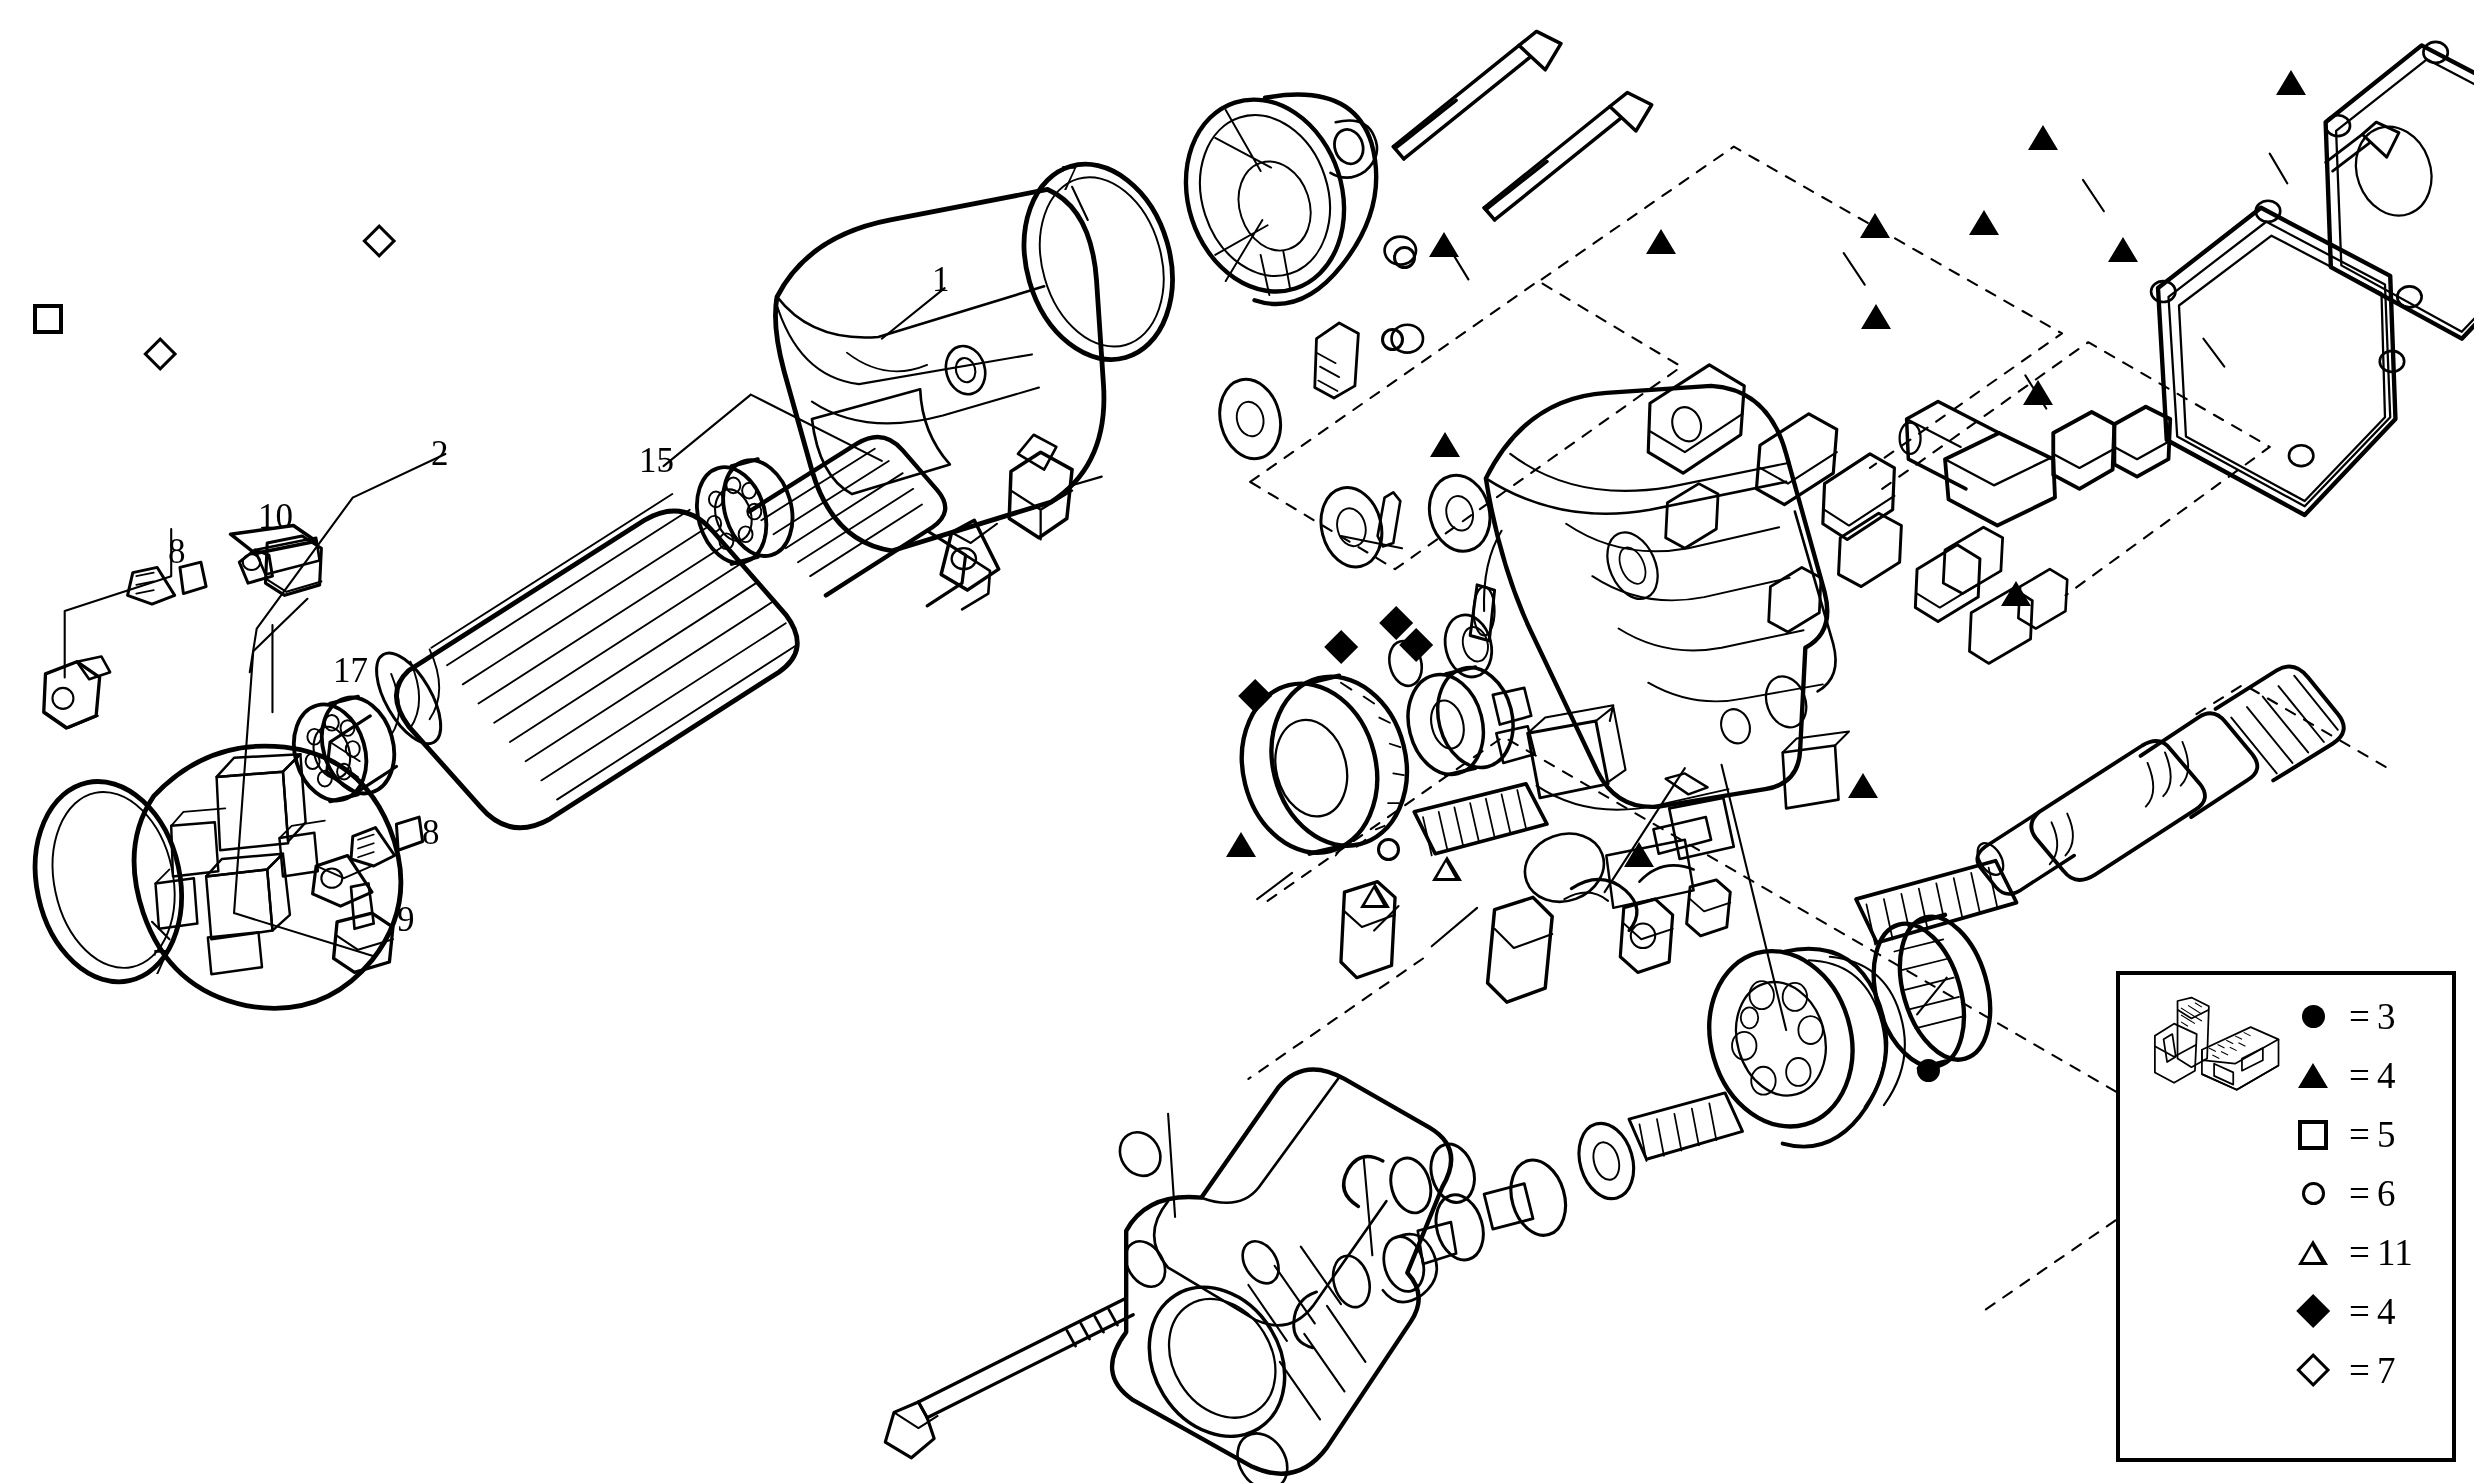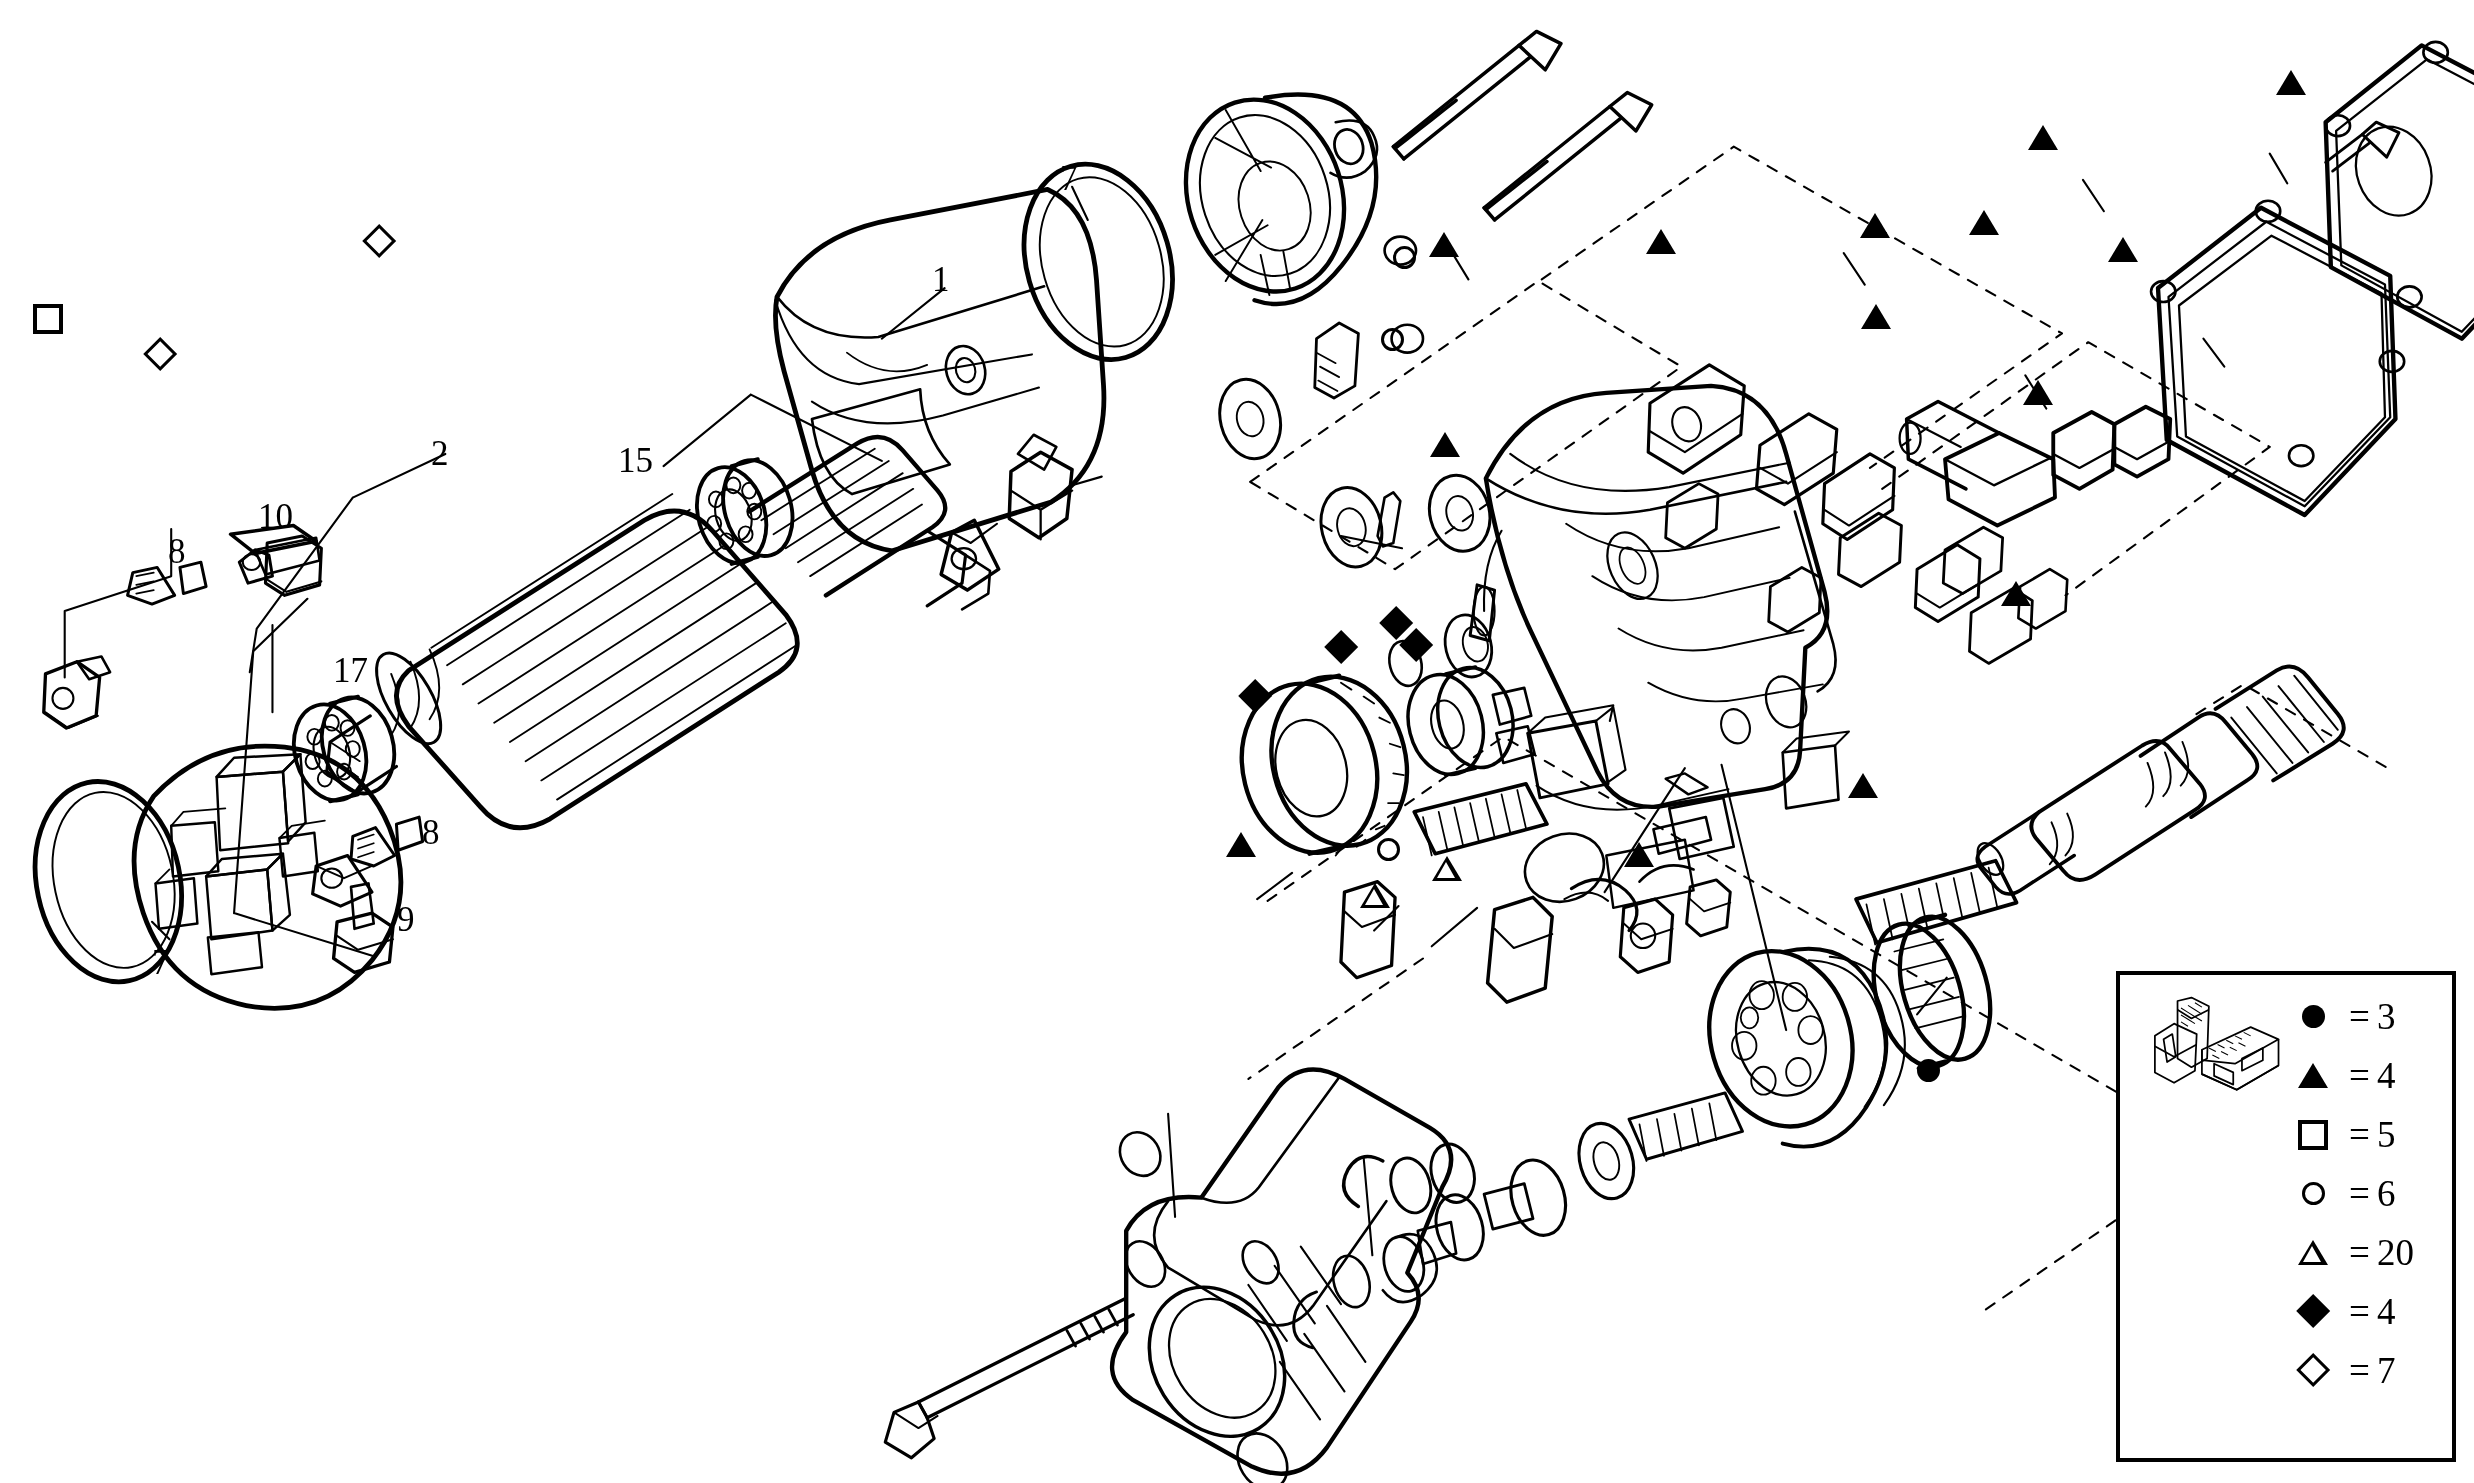--- a/index.html
+++ b/index.html
@@ -490,21 +490,21 @@
         <path d="M2524 388 L2548 420"></path>
         <path d="M1660 284 L1682 320"></path>
         <path d="M2112 290 L2136 326"></path>
       </g>
     </g>
   </svg>
 
   <div class="lbl" style="left:932px;top:262px;">1</div>
   <div class="lbl" style="left:431px;top:436px;">2</div>
   <div class="lbl" style="left:1060px;top:161px;">7</div>
-  <div class="lbl" style="left:618px;top:443px;">15</div>
+  <div class="lbl" style="left:639px;top:443px;">15</div>
   <div class="lbl" style="left:258px;top:499px;text-align:right;">10</div>
   <div class="lbl" style="left:168px;top:534px;">8</div>
   <div class="lbl" style="left:333px;top:653px;">17</div>
   <div class="lbl" style="left:422px;top:815px;">8</div>
   <div class="lbl" style="left:397px;top:902px;">9</div>
   <div class="lbl" style="left:152px;top:945px;">7</div>
 
   <div class="mk" style="left:33px;top:304px;">
       <div class="sy-sq"></div>
     </div>
@@ -645,21 +645,21 @@
             <span class="sy-circ"></span>
           </span>
         <span class="leq">=</span>
         <span class="lnum">6</span>
       </div>
       <div class="lrow">
         <span class="lsym">
             <span class="sy-tri-o"></span>
           </span>
         <span class="leq">=</span>
-        <span class="lnum">20</span>
+        <span class="lnum">11</span>
       </div>
       <div class="lrow">
         <span class="lsym">
             <span class="sy-dia"></span>
           </span>
         <span class="leq">=</span>
         <span class="lnum">4</span>
       </div>
       <div class="lrow">
         <span class="lsym">

